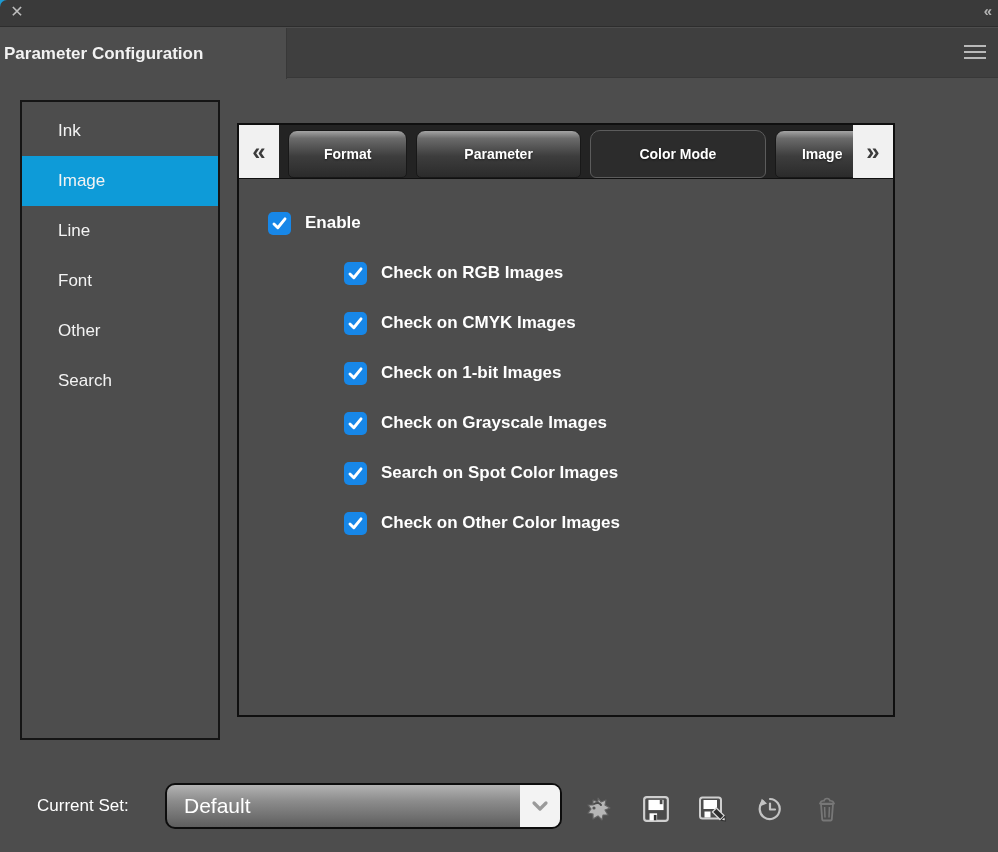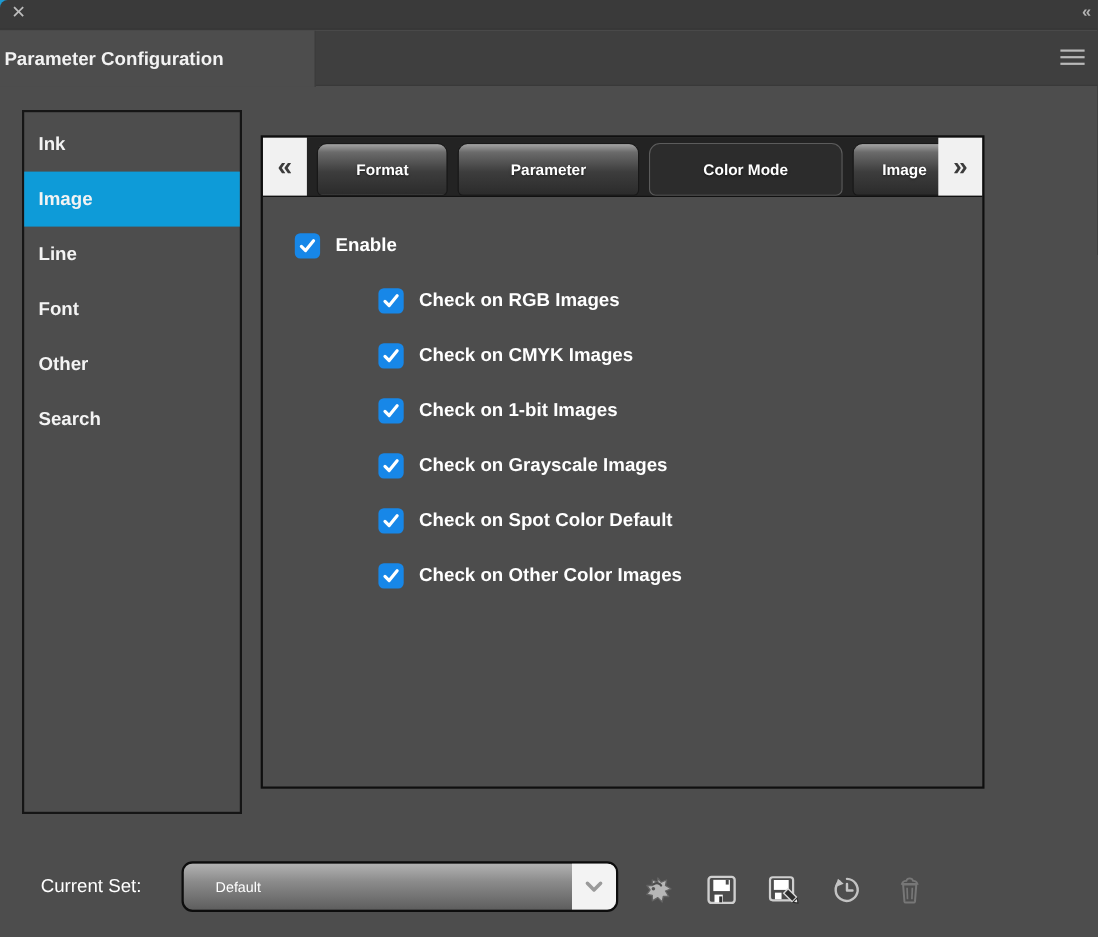--- a/index.html
+++ b/index.html
@@ -37,22 +37,22 @@
   }
   .panel-title-tab span { color:#f2f2f2; font-size:17px; font-weight:bold; }
   .menu-icon { position:absolute; right:12px; top:17px; width:22px; height:16px; }
   .menu-icon i { display:block; height:2px; background:#b9b9b9; margin-bottom:4px; }
   
   .sidebar {
     position:absolute; left:20px; top:100px; width:200px; height:640px;
     border:2px solid #151515; padding-top:4px;
   }
   .side-item {
-    height:50px; display:flex; align-items:center; padding-left:13px;
-    color:#f3f3f3; font-size:17px; font-weight:bold; cursor:default;
+    height:50px; display:flex; align-items:center; padding-left:36px;
+    color:#f3f3f3; font-size:17px; font-weight:normal; cursor:default;
   }
   .side-item.selected { background:#0e9bd8; }
   
   .main-panel {
     position:absolute; left:237px; top:123px; width:658px; height:594px;
     border:2px solid #0f0f0f;
   }
   .tab-strip {
     position:relative; height:54px; background:#232323;
     display:flex; align-items:stretch; overflow:hidden;
@@ -92,21 +92,21 @@
   
   .current-set-label {
     position:absolute; left:37px; top:796px; color:#fff; font-size:17px;
   }
   .dropdown {
     position:absolute; left:165px; top:783px; width:397px; height:46px;
     border:2px solid #0d0d0d; border-radius:10px; overflow:hidden;
     background:linear-gradient(180deg,#b3b3b3 0%,#8c8c8c 38%,#5e5e5e 100%);
     display:flex; align-items:center; cursor:default;
   }
-  .dropdown-value { flex:1; padding-left:29px; color:#fff; font-size:13px; }
+  .dropdown-value { flex:1; padding-left:17px; color:#fff; font-size:21px; }
   .dropdown-chevron {
     width:40px; height:100%; background:#f3f3f3;
     display:flex; align-items:center; justify-content:center;
   }
   .toolbar {
     position:absolute; left:583px; top:788px; width:260px; height:42px;
     display:flex; align-items:center; justify-content:space-between;
   }
   .tool-btn { width:32px; height:38px; display:flex; align-items:center; justify-content:center; cursor:default; }
   .tool-btn.disabled { opacity:.55; }
@@ -194,21 +194,21 @@
             </svg>
         </span>
         <span class="chk-label">Check on Grayscale Images</span>
       </div>
       <div class="chk-row indent">
         <span class="checkbox">
           <svg width="17" height="17" viewBox="0 0 20 20">
               <polyline points="3.5,10.5 8,15 16.5,4.5" fill="none" stroke="#ffffff" stroke-width="3.4" stroke-linecap="round" stroke-linejoin="round"></polyline>
             </svg>
         </span>
-        <span class="chk-label">Check on Spot Color Default</span>
+        <span class="chk-label">Search on Spot Color Images</span>
       </div>
       <div class="chk-row indent">
         <span class="checkbox">
           <svg width="17" height="17" viewBox="0 0 20 20">
               <polyline points="3.5,10.5 8,15 16.5,4.5" fill="none" stroke="#ffffff" stroke-width="3.4" stroke-linecap="round" stroke-linejoin="round"></polyline>
             </svg>
         </span>
         <span class="chk-label">Check on Other Color Images</span>
       </div>
     </div>

